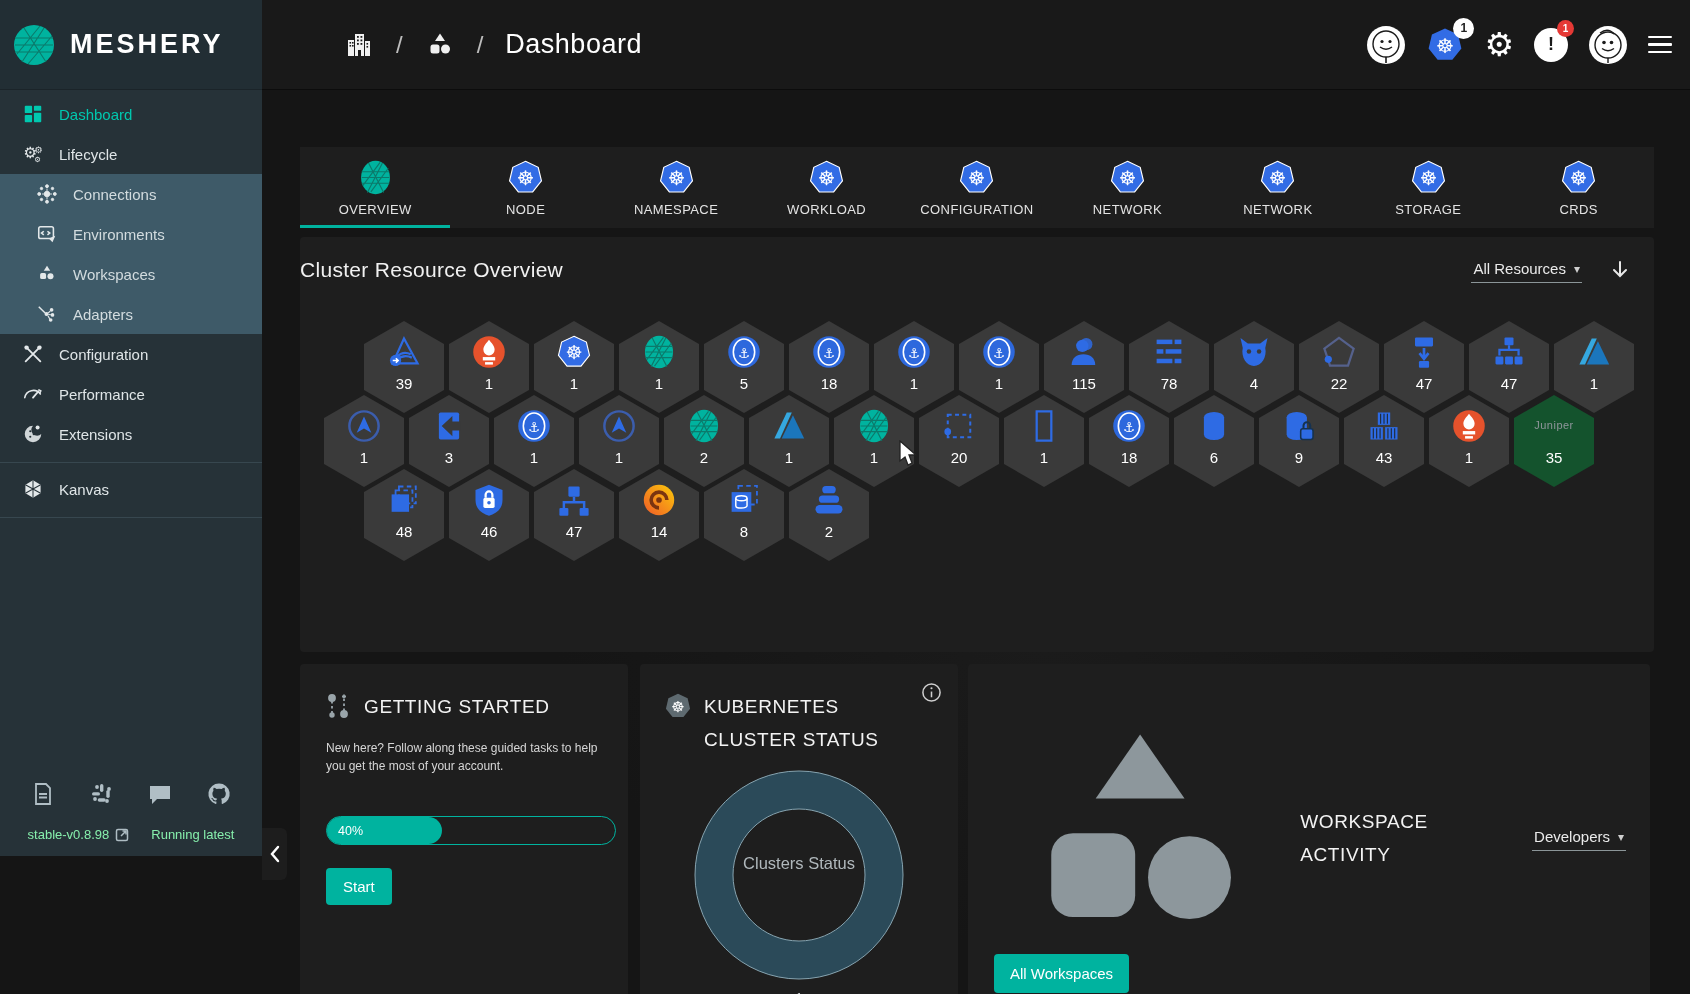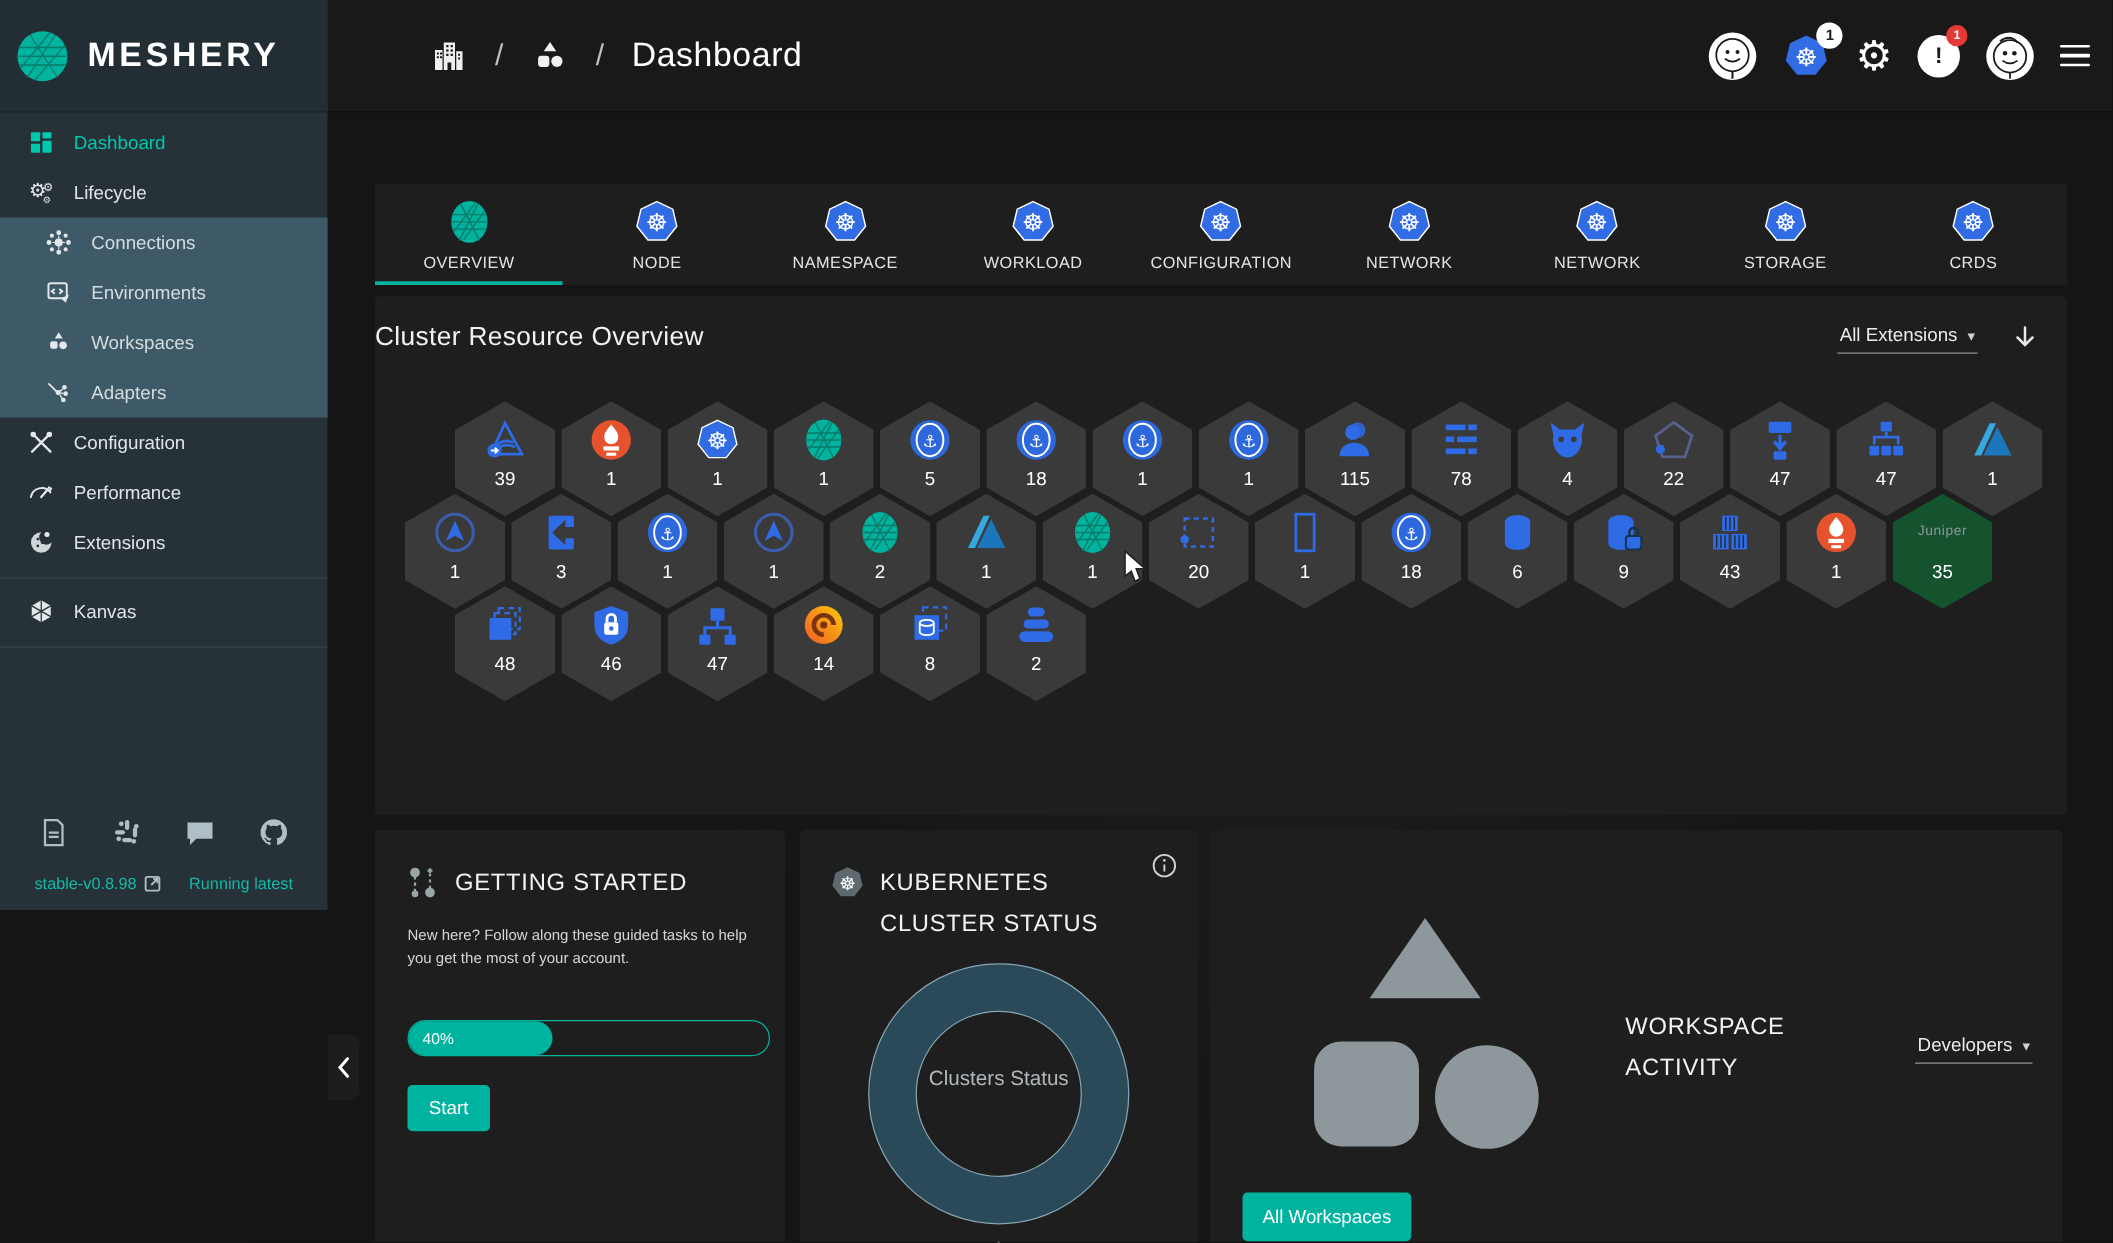--- a/index.html
+++ b/index.html
@@ -1,36 +1,36 @@
 <!DOCTYPE html>
 <html><head>
 <meta charset="utf-8">
 <style>
   *{box-sizing:border-box;margin:0;padding:0}
   html,body{width:1690px;height:994px;background:#111;overflow:hidden}
   body{font-family:"Liberation Sans","DejaVu Sans",sans-serif;color:#e8e8e8;-webkit-font-smoothing:antialiased}
   #app{position:relative;width:1690px;height:994px;overflow:hidden;background:#151515}
 
   
-  #sidebar{position:absolute;left:0;top:0;width:262px;height:728px;background:#263238;z-index:5;display:flex;flex-direction:column}
+  #sidebar{position:absolute;left:0;top:0;width:262px;height:856px;background:#263238;z-index:5;display:flex;flex-direction:column}
   #brand{height:90px;display:flex;align-items:center;padding-left:12px;background:#222e34;border-bottom:1px solid #1b2429;flex:0 0 auto}
   #brand .logo{width:44px;height:44px;display:inline-block}
   #brand .brand-name{font-size:27px;font-weight:800;letter-spacing:3px;color:#fff;margin-left:14px}
   #nav{padding-top:4px}
   .nav-item{height:40px;display:flex;align-items:center;padding-left:22px;cursor:pointer;color:#dfe5e7;font-size:15px}
   .nav-item .ic{width:22px;height:22px;margin-right:15px;flex:0 0 auto;color:#e3e8ea}
   .nav-item.active{color:#00C8AF}
   .nav-item.active .ic{color:#00C8AF}
   .sub-block{background:#3e5a68}
   .nav-item.sub{padding-left:36px;color:#d3dcdf}
   .nav-divider{border-top:1px solid #37474f;margin:8px 0 6px 0}
   #sidebar-footer{margin-top:auto;padding-bottom:14px}
   .foot-icons{display:flex;justify-content:space-between;padding:0 30px;margin-bottom:20px}
   .foot-icons .ic{width:26px;height:26px;color:#b0bec5;cursor:pointer}
-  .version-row{display:flex;align-items:center;justify-content:center;gap:22px;font-size:13px;color:#14b8a6}
+  .version-row{display:flex;align-items:center;justify-content:center;gap:22px;font-size:13px;color:#86efac}
   .version-link{display:flex;align-items:center;gap:6px;cursor:pointer}
   .ext-ic{width:14px;height:14px;display:inline-block;color:#aebdc3}
   #collapse-handle{position:absolute;left:262px;top:828px;width:25px;height:52px;background:#1d1d1d;border-radius:0 6px 6px 0;display:flex;align-items:center;justify-content:center;cursor:pointer;z-index:6}
   #collapse-handle svg{width:12px;height:18px;color:#fff}
 
   
   #header{position:absolute;left:262px;top:0;width:1428px;height:90px;background:#191919;border-bottom:1px solid #0c0c0c;display:flex;align-items:center;z-index:4}
   #breadcrumb{display:flex;align-items:center;gap:22px;padding-left:82px}
   #breadcrumb .ic{width:30px;height:30px;color:#f0f0f0;cursor:pointer}
   .crumb-sep{color:#bdbdbd;font-size:24px;font-weight:300}
@@ -457,21 +457,21 @@
           </span>
           <span class="tab-label">CRDS</span>
         </div>
       </div>
 
     <section id="resource-panel">
       <div class="panel-head">
         <span id="resource-title">Cluster Resource Overview</span>
         <span class="panel-controls">
           <span class="select-ctl">
-            <span>All Extensions</span>
+            <span>All Resources</span>
             <span class="caret">▾</span>
           </span>
           <span class="dl-ic">
             <svg viewBox="0 0 24 24" fill="none" stroke="currentColor" stroke-width="2" stroke-linecap="round">
                 <path d="M12 4v13M6 12l6 6 6-6"></path>
               </svg>
           </span>
         </span>
       </div>
       <div id="hexgrid">

